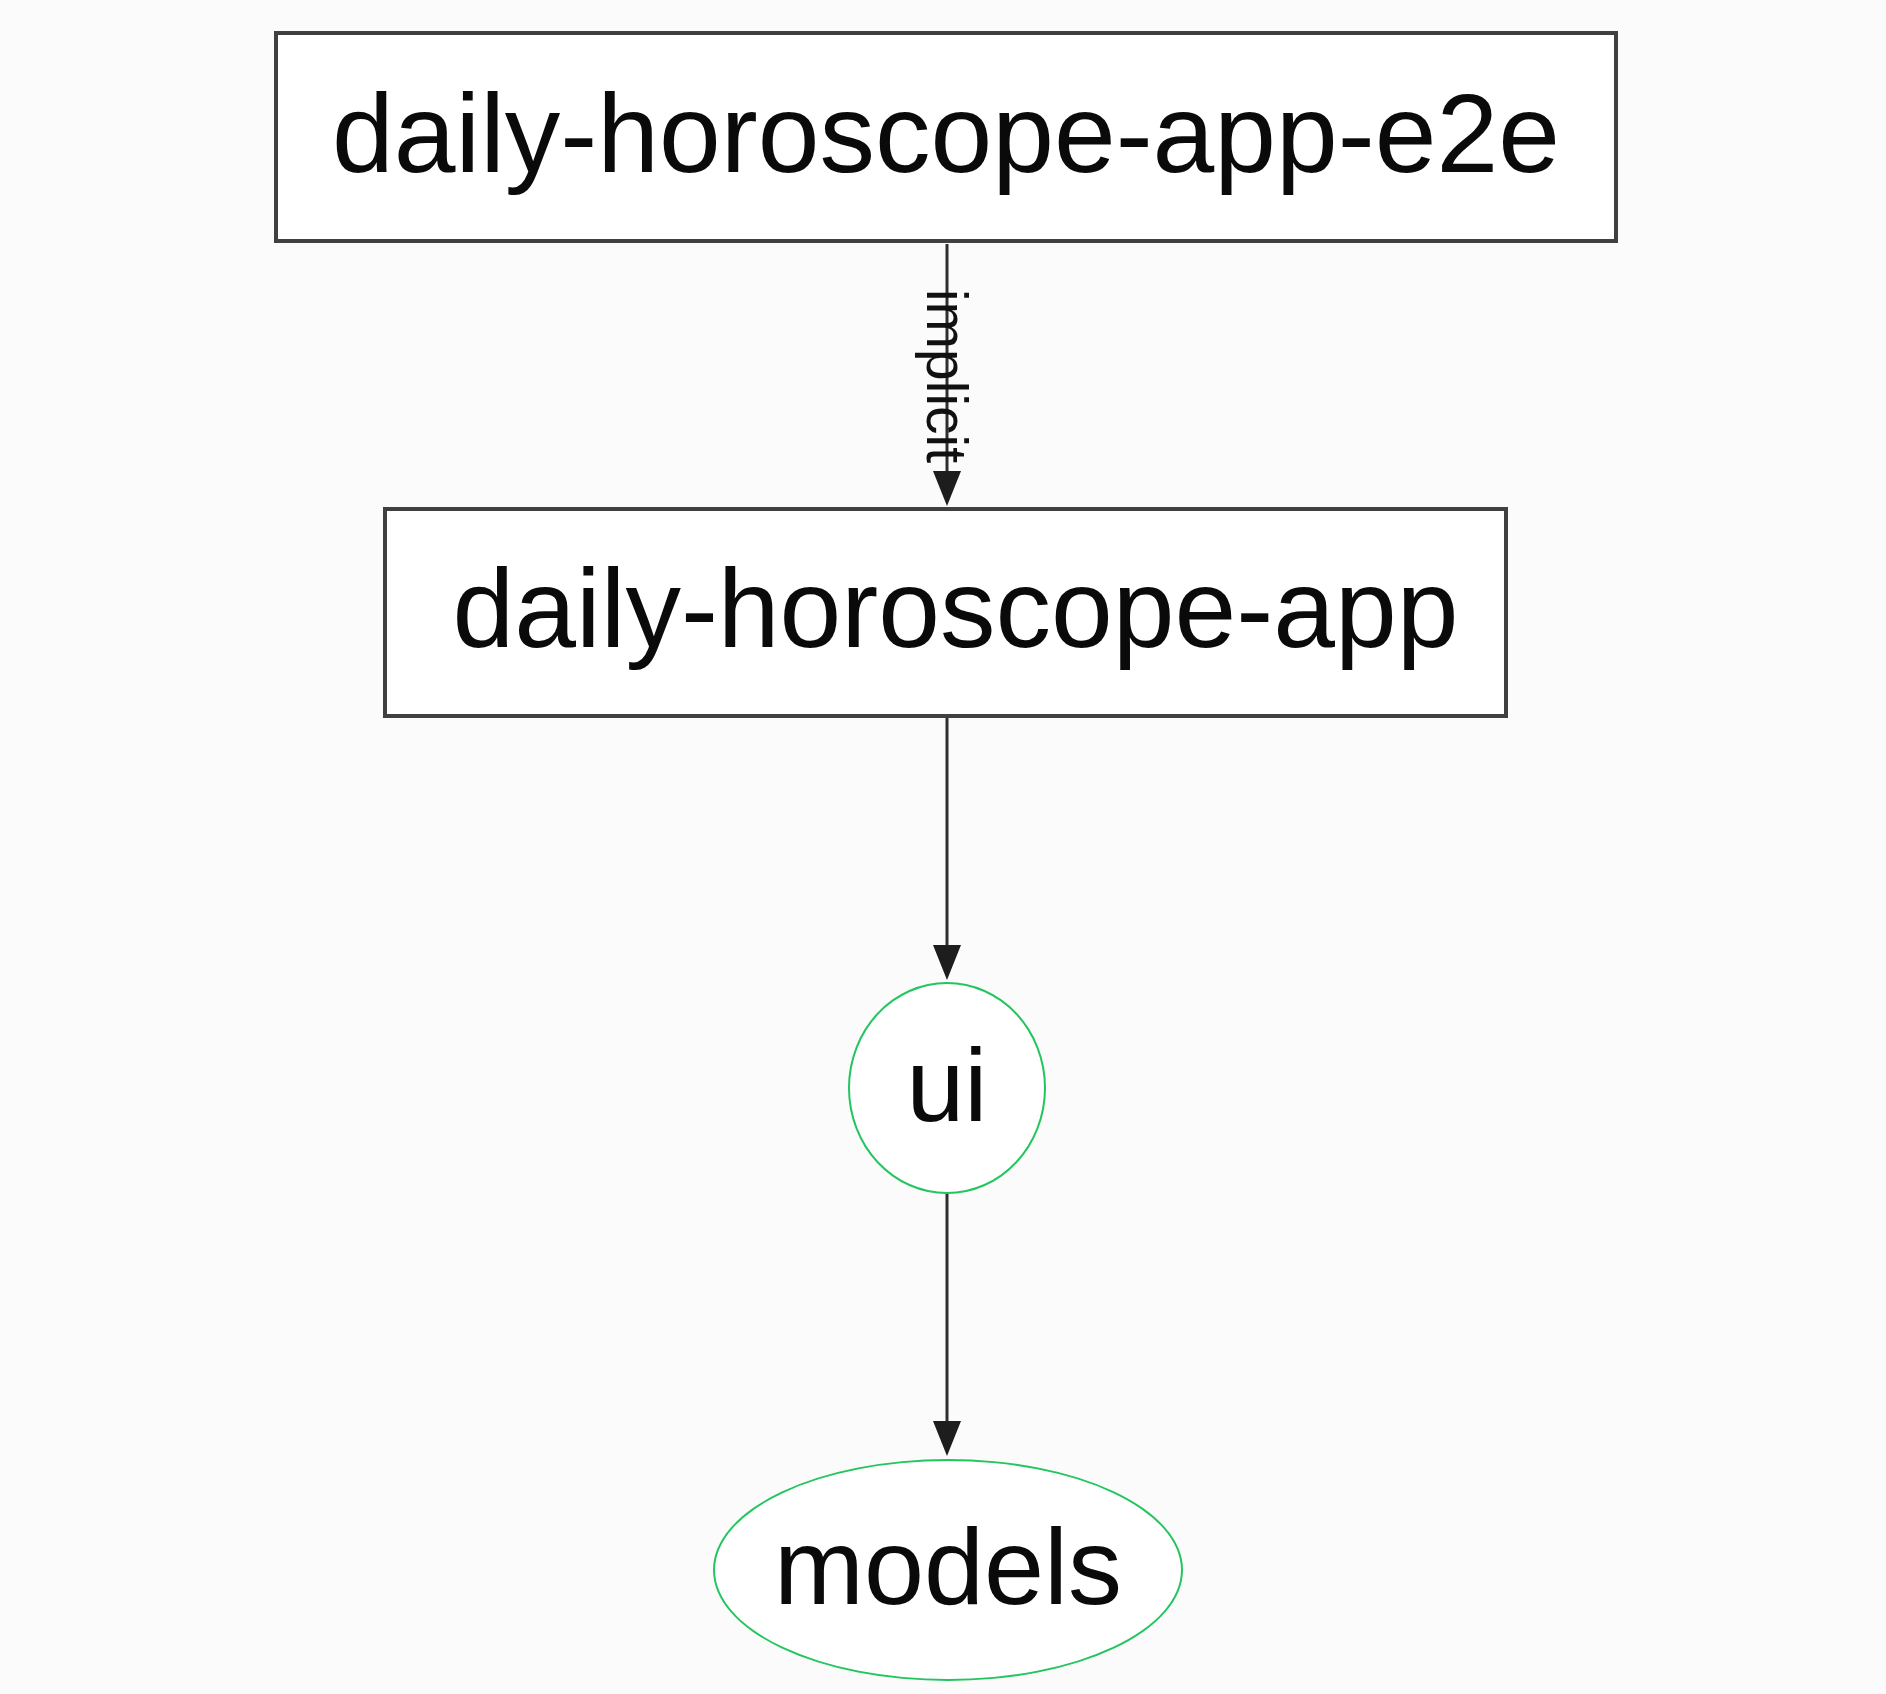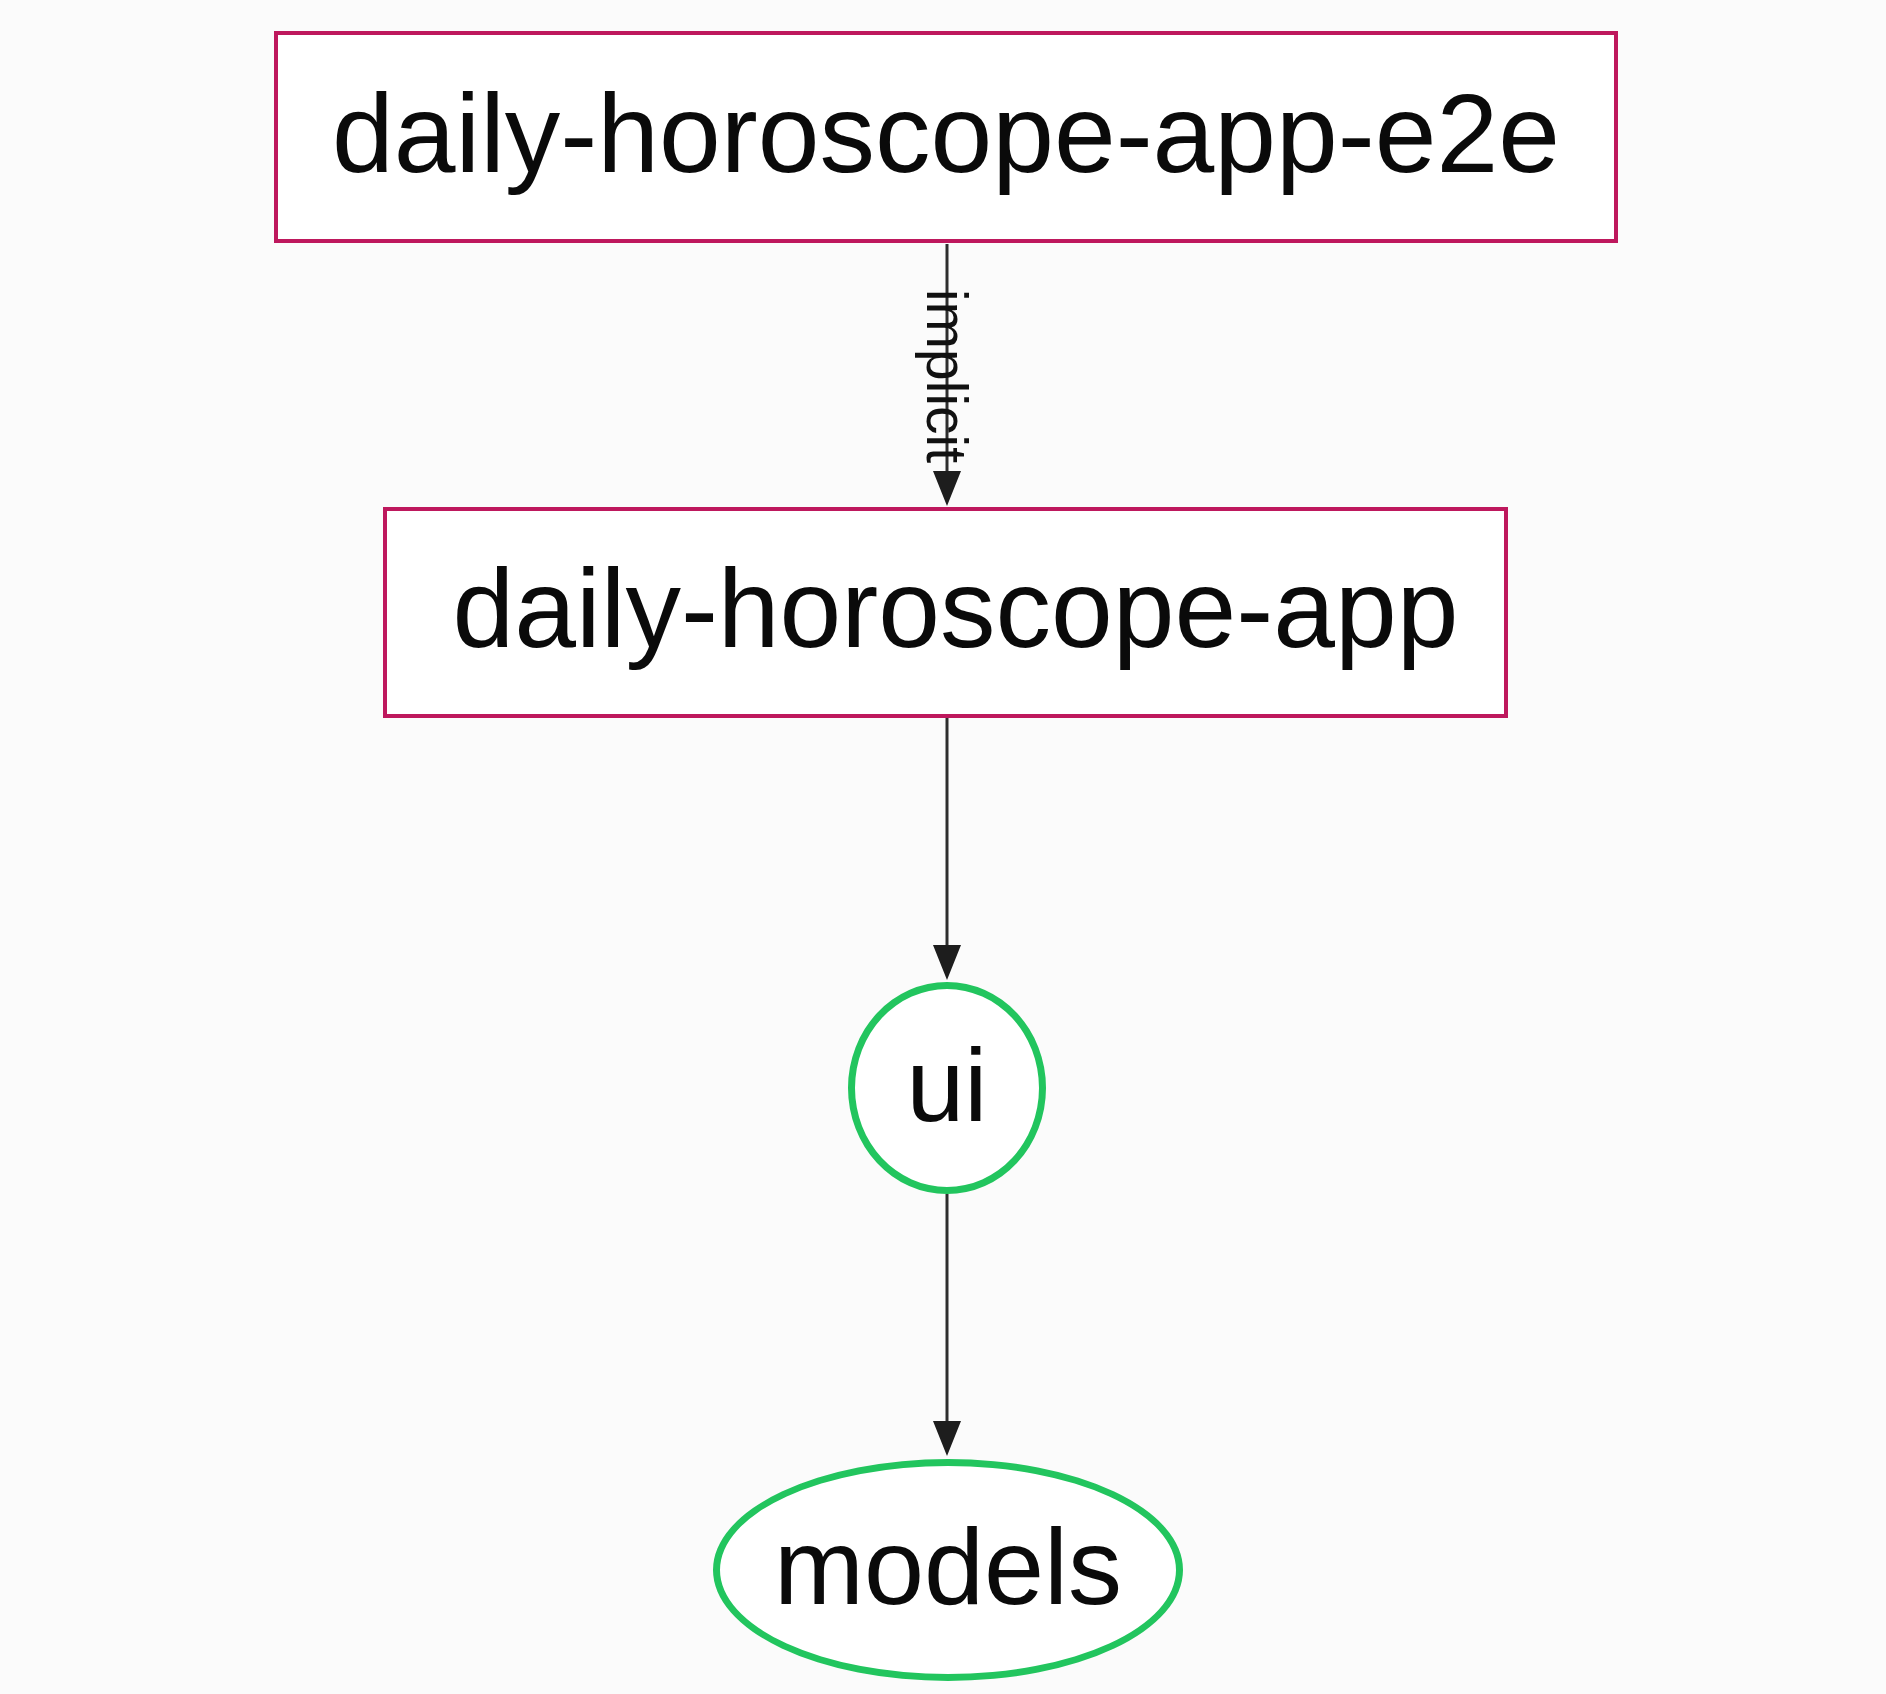--- a/index.html
+++ b/index.html
@@ -26,24 +26,24 @@
   .node {
     position: absolute;
     box-sizing: border-box;
     background: #ffffff;
     display: flex;
     align-items: center;
     justify-content: center;
     white-space: nowrap;
   }
   .node.rect {
-    border: 4px solid #be185d;
+    border: 4px solid #404040;
   }
   .node.ellipse {
-    border: 7px solid #22c55e;
+    border: 2px solid #22c55e;
     border-radius: 50%;
   }
   .node-label {
     line-height: 1;
     letter-spacing: 0;
     color: #0a0a0a;
     padding-bottom: 6px;
   }
   #node-e2e   { left: 274px; top: 31px;  width: 1344px; height: 212px; }
   #node-app   { left: 383px; top: 507px; width: 1125px; height: 211px; padding-left: 20px; }

